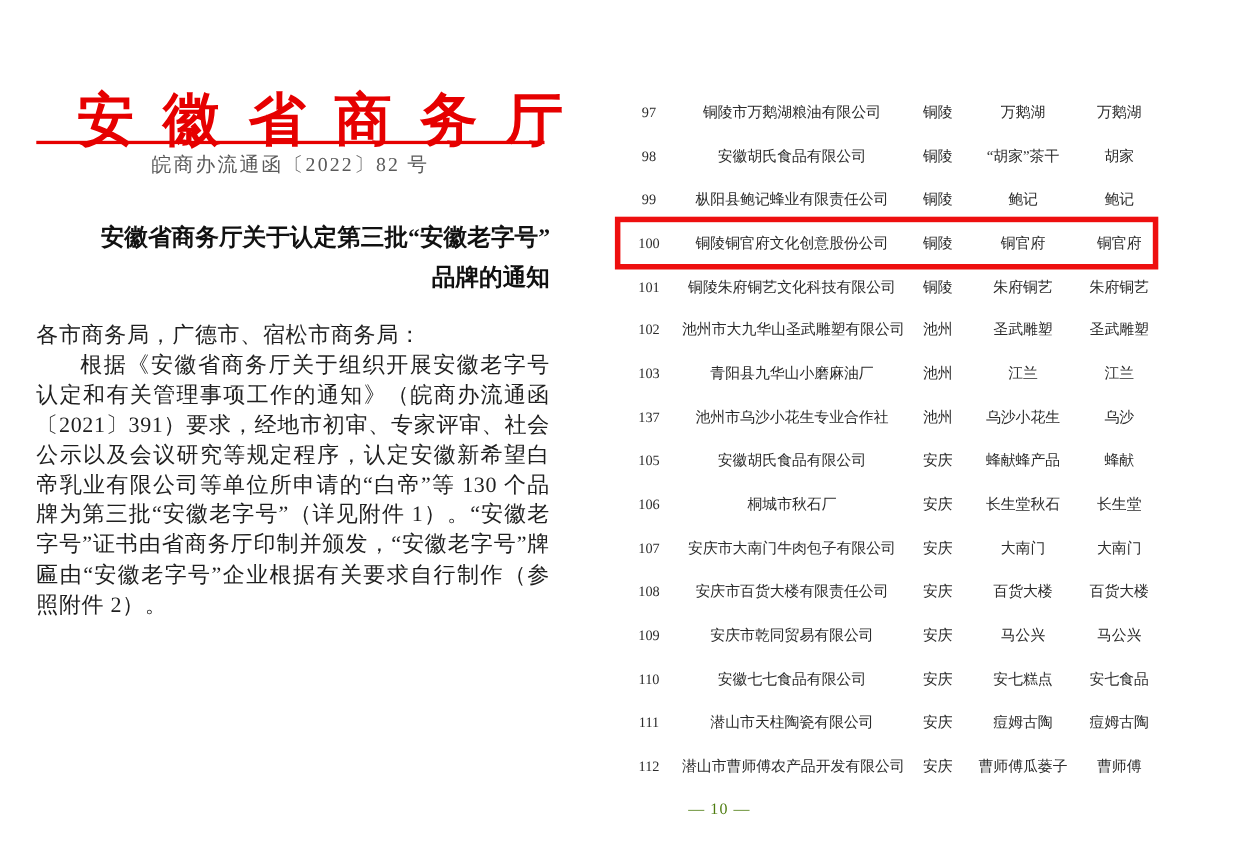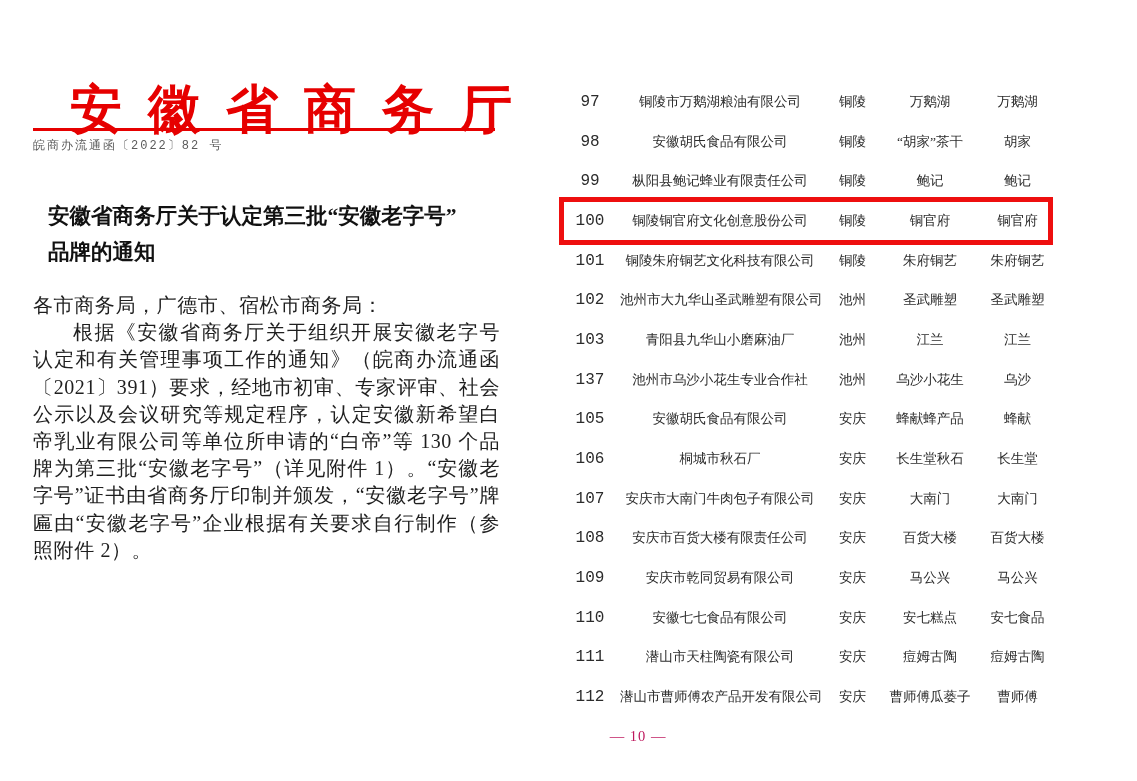--- a/index.html
+++ b/index.html
@@ -35,31 +35,30 @@
   .letterhead-underline {
     position: absolute;
     left: 33px; top: 128px;
     width: 462px; height: 3px;
     background: var(--accent);
   }
   .doc-number {
     position: absolute;
     left: 33px; top: 137px;
     width: 462px;
-    text-align: left;
-    font-size: 12px;
+    text-align: center;
+    font-size: 18px;
     color: var(--muted);
     letter-spacing: 2px;
-    font-family: Liberation Mono, monospace;
   }
   .notice-title {
     position: absolute;
-    left: 48px; top: 198px;
+    left: 33px; top: 198px;
     width: 467px;
-    text-align: left;
+    text-align: right;
     font-size: 21.5px;
     font-weight: bold;
     color: #111;
     line-height: 36px;
   }
   .notice-body {
     position: absolute;
     left: 33px; top: 292px;
     width: 467px;
     font-size: 20px;
@@ -84,39 +83,39 @@
     height: 39.7px;
     text-align: center;
     color: var(--table-ink);
   }
   .brand-row .cell {
     font-size: 13.5px;
     white-space: nowrap;
     overflow: visible;
   }
   .brand-row .cell.no {
-    font-family: Liberation Mono, monospace;
-    font-size: 16px;
+    font-family: Liberation Serif, serif;
+    font-size: 13px;
   }
   .hl-box { display: none; }
   .brand-row.highlighted .hl-box {
     display: block;
     position: absolute;
     left: -1px; right: 7px; top: -4px; bottom: -4px;
     border: 5px solid var(--highlight);
     pointer-events: none;
   }
 
   .page-footer {
     position: absolute;
-    left: 593px; top: 728px;
+    left: 609px; top: 728px;
     width: 90px;
     text-align: center;
     font-size: 14.5px;
-    color: #be185d;
+    color: #4d7c0f;
     letter-spacing: 1px;
   }
 </style>
 </head>
 <body>
 
 <div class="letterhead-agency">安徽省商务厅</div>
 
 <div class="letterhead-underline"></div>
 

